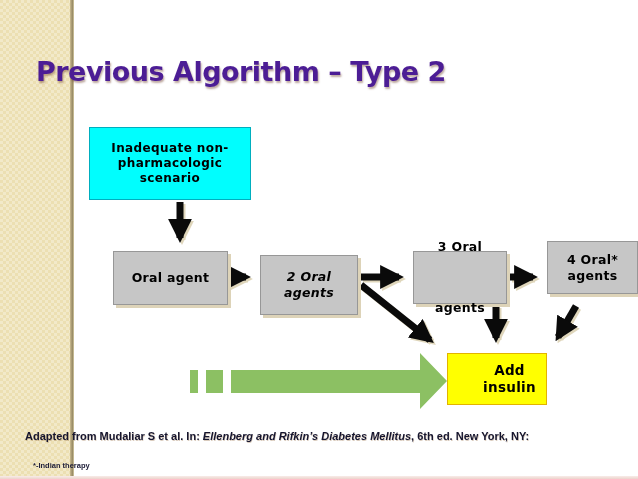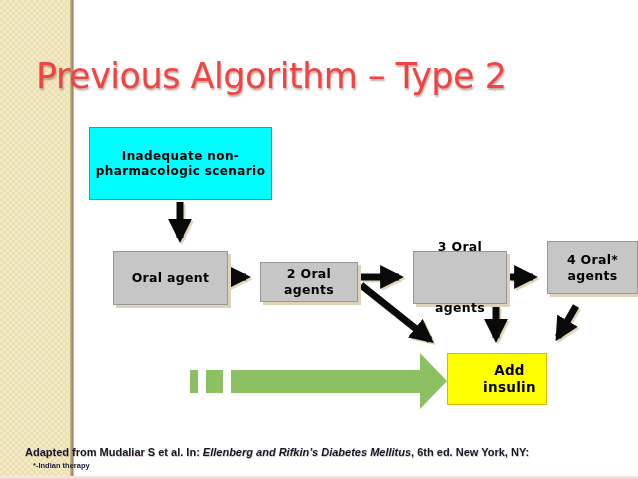--- a/index.html
+++ b/index.html
@@ -23,55 +23,55 @@
     z-index:1;
   }
   
   .bottom-line{
     position:absolute;left:0;bottom:0;width:638px;height:3px;
     background:linear-gradient(to bottom,#f8ece8,#ecd3cc);
     z-index:1;
   }
   .title{
     position:absolute;left:36px;top:56px;width:560px;margin:0;
-    font-size:35px;font-weight:normal;letter-spacing:-0.5px;
-    color:#ef4444;text-shadow:1px 2px 2px rgba(110,65,45,.45);
+    font-size:27px;font-weight:bold;letter-spacing:-0.5px;
+    color:#4c1d95;text-shadow:1px 2px 2px rgba(110,65,45,.45);
     z-index:4;
   }
   .node{
     position:absolute;box-sizing:border-box;
     display:flex;flex-direction:column;align-items:center;justify-content:center;
     text-align:center;font-weight:bold;color:#000;line-height:1.25;
     z-index:4;
   }
   .node span{display:block;}
   .node-cyan{
-    left:89px;top:127px;width:183px;height:73px;
+    left:89px;top:127px;width:162px;height:73px;
     background:#00fefe;border:1px solid #00aebe;
     font-size:12px;letter-spacing:.4px;
   }
   .node-gray{
     background:#c6c6c6;border:1px solid #979797;
     box-shadow:3px 3px 0 #ddd3b8;
     font-size:12.5px;letter-spacing:.3px;
   }
   .node-oral1{left:85px;top:251px;width:115px;height:54px;margin-left:28px;}
-  .node-oral2{left:260px;top:262px;width:98px;height:40px;}
+  .node-oral2{left:260px;top:255px;width:98px;height:60px;font-style:italic;}
   .node-oral3{left:413px;top:251px;width:94px;height:53px;gap:45px;}
   .node-oral4{left:547px;top:241px;width:91px;height:53px;}
   .node-yellow{
     left:447px;top:353px;width:100px;height:52px;
     background:#ffff00;border:1px solid #e2b300;
     font-size:13.5px;letter-spacing:.3px;
     z-index:4;
     padding-left:25px;
   }
   .arrows{position:absolute;left:0;top:0;z-index:3;}
   .footer{
-    position:absolute;left:25px;top:445px;width:590px;
+    position:absolute;left:25px;top:429px;width:590px;
     font-family:"Liberation Sans",sans-serif;
     font-size:11px;font-weight:bold;line-height:15px;color:#15152e;
     text-shadow:.6px .6px 0 rgba(150,110,70,.35);
     z-index:5;
   }
   .footnote{
     position:absolute;left:33px;top:461px;
     font-family:"Liberation Sans",sans-serif;
     font-size:7.5px;font-weight:bold;color:#20203a;
     z-index:5;

